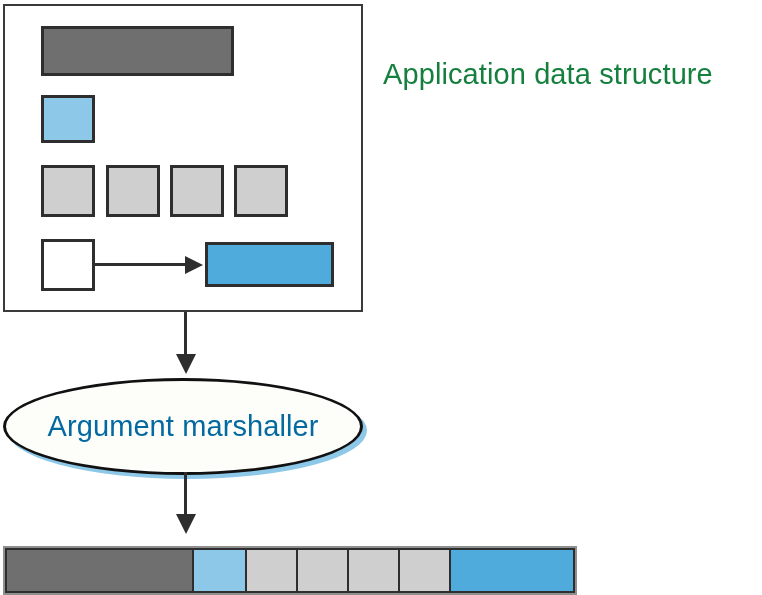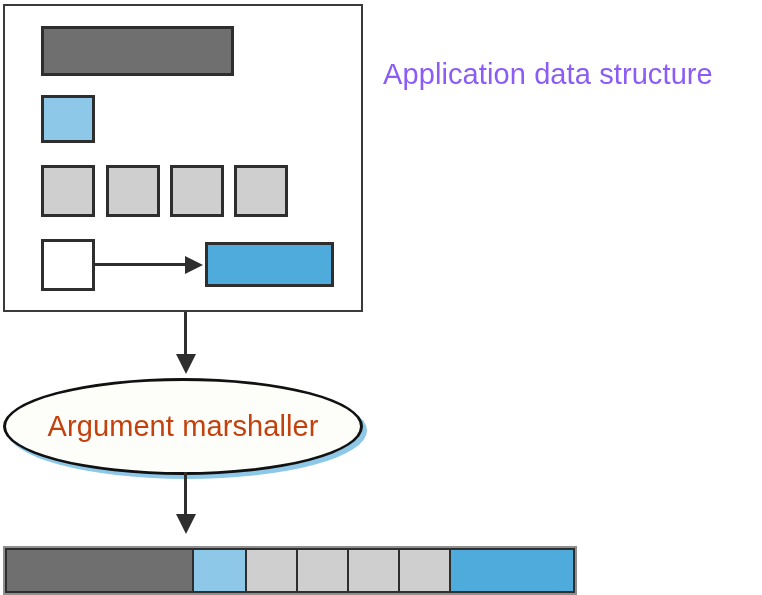--- a/index.html
+++ b/index.html
@@ -35,21 +35,21 @@
     border: 3px solid #2e2e2e;
     box-sizing: border-box;
   }
 
   
   .struct-label {
     left: 383px;
     top: 56px;
     font-size: 29px;
     line-height: 36px;
-    color: #8b5cf6;
+    color: #15803d;
     white-space: nowrap;
     letter-spacing: 0.1px;
   }
 
   
   .ptr-line {
     background: #2e2e2e;
     height: 3px;
   }
   .ptr-head {
@@ -90,21 +90,21 @@
     border-radius: 50%;
     background: #fdfdfa;
     border: 3px solid #111111;
     box-sizing: border-box;
     display: flex;
     align-items: center;
     justify-content: center;
   }
   .ellipse-text {
     font-size: 29px;
-    color: #c2410c;
+    color: #0369a1;
     white-space: nowrap;
     letter-spacing: 0.1px;
   }
 
   
   .stream {
     left: 3px;
     top: 546px;
     height: 45px;
     display: flex;

